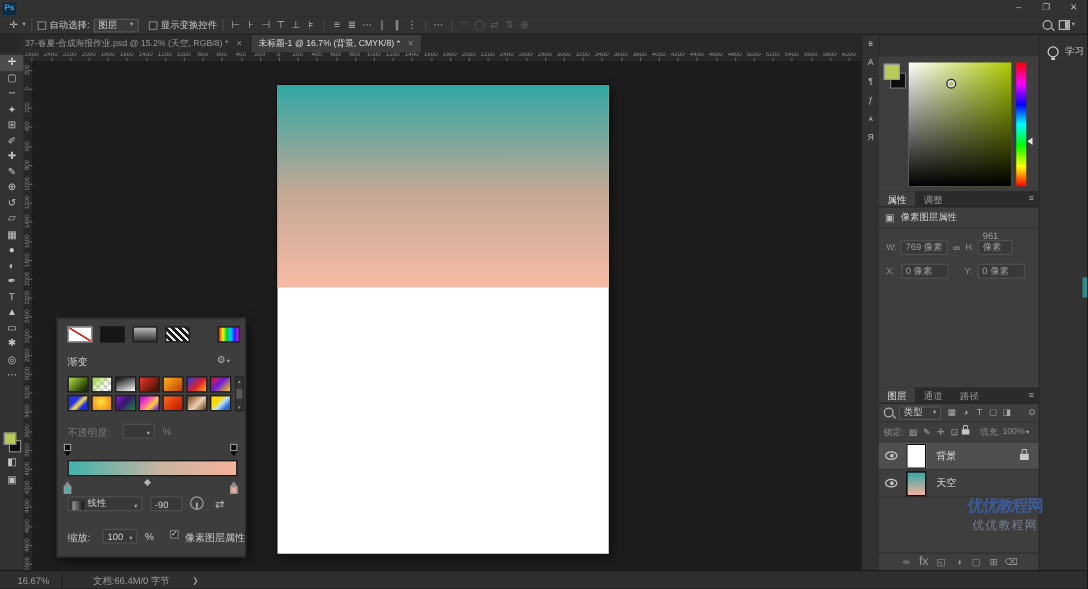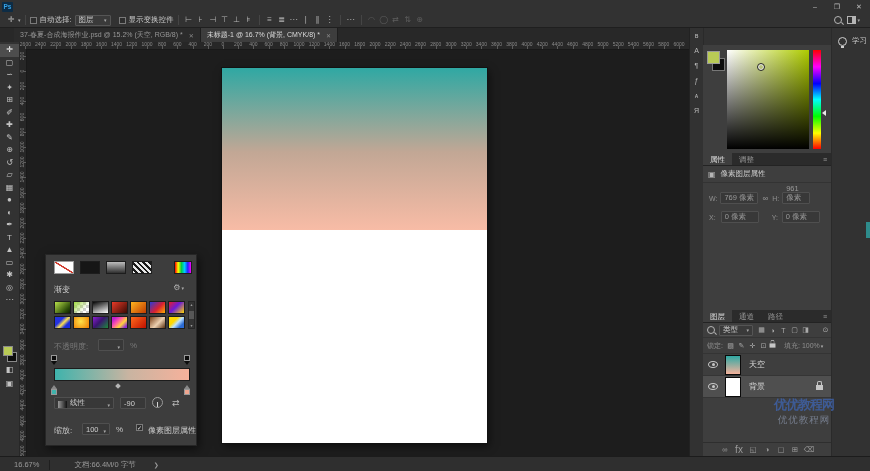--- a/index.html
+++ b/index.html
@@ -544,30 +544,30 @@
               <div class="lp-icon">✎</div>
               <div class="lp-icon">✛</div>
               <div class="lp-icon">⊡</div>
             </span>
           <span class="lock" style="transform:scale(.85)"></span>
           <span class="lp-label" style="margin-left:8px">填充:</span>
           <span class="lp-label" style="margin-left:2px">100%</span>
           <span class="dda">▾</span>
         </div>
         <div id="layer-rows">
-            <div class="layer-row">
-              <div class="eye" style="margin-left: 5px;"></div>
-              <div class="layer-thumb" style="background: linear-gradient(rgb(47, 168, 163), rgb(245, 178, 156));"></div>
-              <div class="layer-name">天空</div>
-            </div>
             <div class="layer-row selected">
               <div class="eye" style="margin-left: 5px;"></div>
               <div class="layer-thumb" style="background: rgb(255, 255, 255);"></div>
               <div class="layer-name">背景</div>
               <div class="lock" style="position: absolute; right: 8px; top: 9px;"></div>
+            </div>
+            <div class="layer-row">
+              <div class="eye" style="margin-left: 5px;"></div>
+              <div class="layer-thumb" style="background: linear-gradient(rgb(47, 168, 163), rgb(245, 178, 156));"></div>
+              <div class="layer-name">天空</div>
             </div>
           </div>
         <div class="flex" style="position:absolute;bottom:0;left:0;width:128px;height:13px;border-top:1px solid #2e2e2e;justify-content:center" id="layers-bottom">
             <div class="lp-icon" style="width: 14px; font-size: 7.5px; color: rgb(154, 154, 154);">∞</div>
             <div class="lp-icon" style="width: 14px; font-size: 10px; color: rgb(154, 154, 154);">fx</div>
             <div class="lp-icon" style="width: 14px; font-size: 7.5px; color: rgb(154, 154, 154);">◱</div>
             <div class="lp-icon" style="width: 14px; font-size: 7.5px; color: rgb(154, 154, 154);">◑</div>
             <div class="lp-icon" style="width: 14px; font-size: 7.5px; color: rgb(154, 154, 154);">▢</div>
             <div class="lp-icon" style="width: 14px; font-size: 7.5px; color: rgb(154, 154, 154);">⊞</div>
             <div class="lp-icon" style="width: 14px; font-size: 7.5px; color: rgb(154, 154, 154);">⌫</div>

